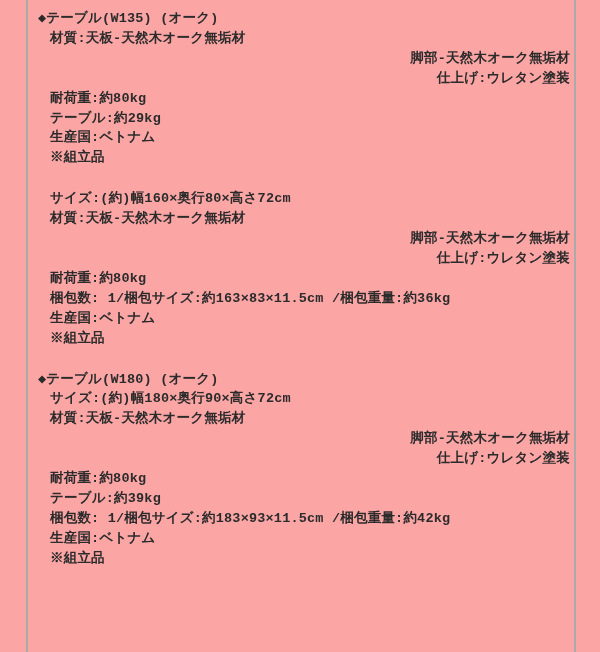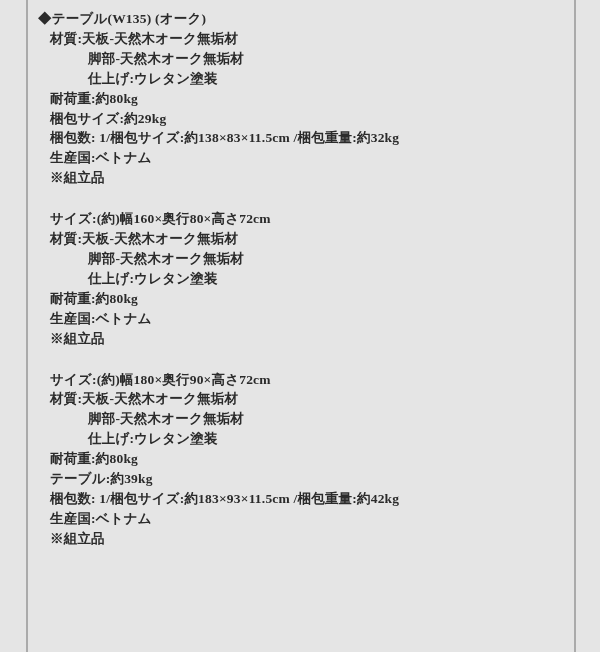--- a/index.html
+++ b/index.html
@@ -4,23 +4,23 @@
 <style>
   html, body {
     margin: 0;
     padding: 0;
     background: #ffffff;
   }
   .page {
     position: relative;
     width: 600px;
     height: 652px;
-    background: #e5e5e5;
+    background: #fca5a5;
     overflow: hidden;
-    font-family: Liberation Serif, serif;
+    font-family: Liberation Mono, monospace;
   }
   .vline {
     position: absolute;
     top: 0;
     bottom: 0;
     width: 2px;
     background: #aaaaaa;
   }
   .vline.left  { left: 26px; }
   .vline.right { left: 574px; }
@@ -36,55 +36,56 @@
   .line {
     font-size: 13.5px;
     line-height: 19.9px;
     font-weight: bold;
     color: #2b2b2b;
     white-space: pre;
     letter-spacing: 0.2px;
   }
   .heading { padding-left: 0; }
   .body    { padding-left: 12px; }
-  .deep    { padding-left: 50px; }
+  .deep    { padding-left: 50px; text-align: right; }
   .bullet  { margin-right: 0; }
 </style>
 </head>
 <body>
 
 <div class="page">
   <div class="vline left"></div>
   <div class="vline right"></div>
 
   <div class="content">
 
     <section class="spec-section">
       <div class="line heading"><span class="bullet">◆</span><span>テーブル(W135) (オーク)</span></div>
       <div class="line body">材質:天板-天然木オーク無垢材</div>
       <div class="line deep">脚部-天然木オーク無垢材</div>
       <div class="line deep">仕上げ:ウレタン塗装</div>
       <div class="line body">耐荷重:約80kg</div>
-      <div class="line body">梱包サイズ:約29kg</div>
-      <div class="line body">梱包数: 1/梱包サイズ:約138×83×11.5cm /梱包重量:約32kg</div>
+      <div class="line body">テーブル:約29kg</div>
       <div class="line body">生産国:ベトナム</div>
       <div class="line body">※組立品</div>
     </section>
 
     <section class="spec-section">
       <div class="line body">サイズ:(約)幅160×奥行80×高さ72cm</div>
       <div class="line body">材質:天板-天然木オーク無垢材</div>
       <div class="line deep">脚部-天然木オーク無垢材</div>
       <div class="line deep">仕上げ:ウレタン塗装</div>
       <div class="line body">耐荷重:約80kg</div>
+      <div class="line body">梱包数: 1/梱包サイズ:約163×83×11.5cm /梱包重量:約36kg</div>
       <div class="line body">生産国:ベトナム</div>
       <div class="line body">※組立品</div>
     </section>
 
     <section class="spec-section">
+      <div class="line heading"><span class="bullet">◆</span><span>テーブル(W180) (オーク)</span></div>
       <div class="line body">サイズ:(約)幅180×奥行90×高さ72cm</div>
       <div class="line body">材質:天板-天然木オーク無垢材</div>
       <div class="line deep">脚部-天然木オーク無垢材</div>
       <div class="line deep">仕上げ:ウレタン塗装</div>
       <div class="line body">耐荷重:約80kg</div>
       <div class="line body">テーブル:約39kg</div>
       <div class="line body">梱包数: 1/梱包サイズ:約183×93×11.5cm /梱包重量:約42kg</div>
       <div class="line body">生産国:ベトナム</div>
       <div class="line body">※組立品</div>
     </section>

